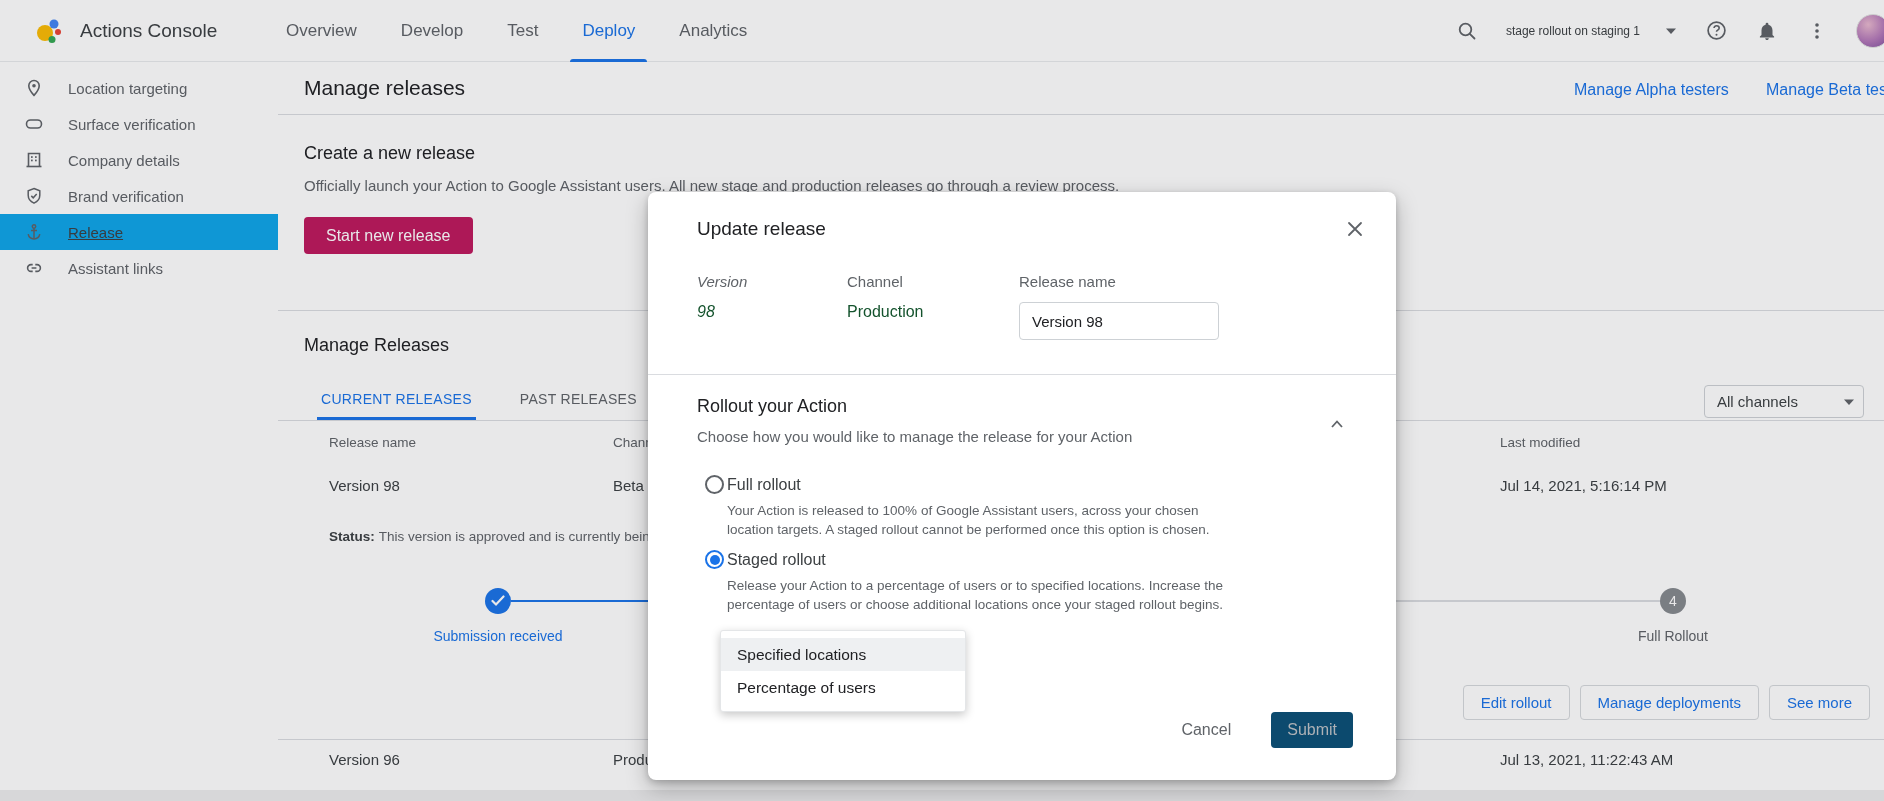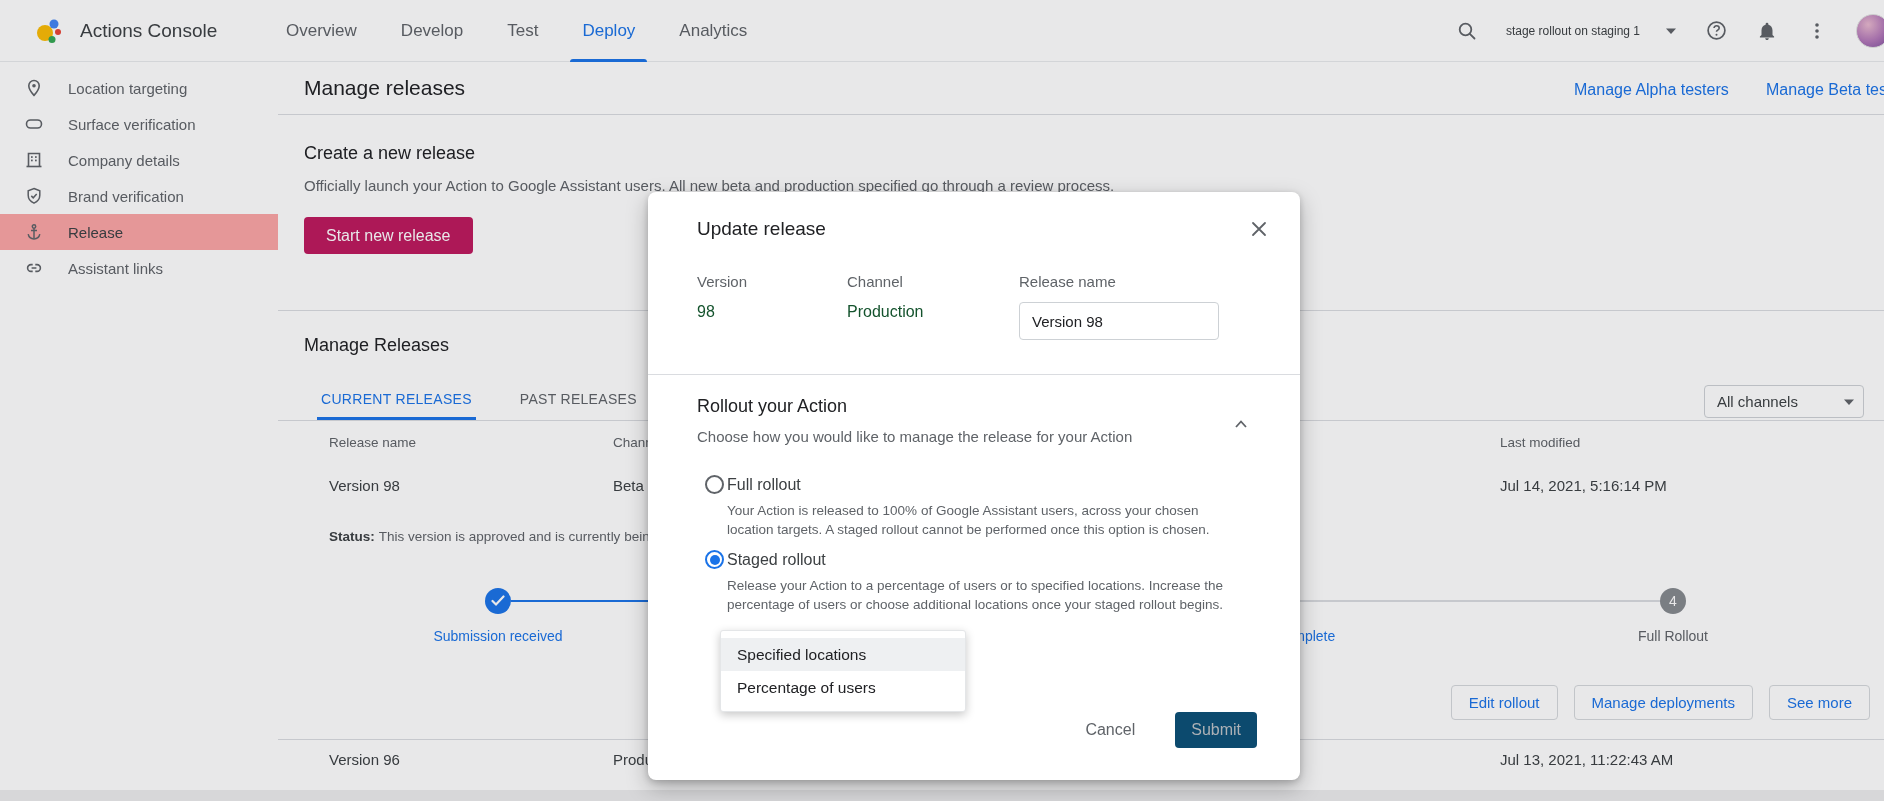--- a/index.html
+++ b/index.html
@@ -33,21 +33,21 @@
   .project-selector { display: flex; align-items: center; gap: 25px; font-size: 12px; color: #3c4043; cursor: pointer; white-space: nowrap; }
   .avatar {
     width: 34px; height: 34px; border-radius: 50%; margin-right: -6px; cursor: pointer;
     background: radial-gradient(circle at 35% 30%, #e9b9cf, #b277b8 55%, #7d4f9e);
     border: 1px solid #e0e0e0; flex: none;
   }
 
   
   .sidebar { position: absolute; top: 62px; left: 0; width: 278px; bottom: 0; background: #fff; padding-top: 8px; }
   .side-item { height: 36px; display: flex; align-items: center; gap: 24px; padding-left: 24px; font-size: 15px; color: #5f6368; cursor: pointer; }
-  .side-item.selected { background: #fca5a5; color: #3c4043; }
+  .side-item.selected { background: #0ea5e9; color: #3c4043; text-decoration: underline; }
 
   
   .main { position: absolute; top: 62px; left: 278px; right: 0; bottom: 0; background: #fff; }
   .page-head { position: relative; height: 53px; border-bottom: 1px solid #dadce0; }
   .page-title { position: absolute; left: 26px; top: 14px; font-size: 21px; color: #202124; font-weight: 400; }
   .head-link { position: absolute; top: 19px; font-size: 16px; color: #1a73e8; white-space: nowrap; cursor: pointer; }
   .link-alpha { left: 1296px; }
   .link-beta { left: 1488px; }
 
   .create-section { position: relative; height: 196px; border-bottom: 1px solid #dadce0; }
@@ -94,43 +94,43 @@
   }
   .step-done { background: #1a73e8; }
   .step-pending { background: #85898e; color: #fff; font-size: 14px; }
   .step-line { position: absolute; top: 12px; height: 2px; }
   .line-done { background: #1a73e8; }
   .line-pending { background: #dadce0; }
   .step-label { position: absolute; top: 40px; transform: translateX(-50%); font-size: 14px; white-space: nowrap; }
   .label-done { color: #1a73e8; }
   .label-pending { color: #5f6368; }
 
-  .actions-row { position: absolute; top: 374px; right: 14px; display: flex; gap: 16px; }
+  .actions-row { position: absolute; top: 374px; right: 14px; display: flex; gap: 10px; }
   .outline-btn {
     height: 35px; padding: 0 17px; border: 1px solid #d5d8dc; border-radius: 4px;
     background: #fff; color: #1a73e8; font-size: 15px; font-weight: 500;
     font-family: inherit; cursor: pointer; white-space: nowrap;
   }
   .row-divider { position: absolute; left: 0; right: 0; border-top: 1px solid #dadce0; }
   .div-a { top: 428px; }
   .div-b { top: 484px; }
   .bottom-strip { position: absolute; left: 0; right: 0; bottom: 0; height: 11px; background: #ededee; z-index: 5; }
 
   
   .scrim { position: absolute; inset: 0; background: rgba(32,33,36,0.10); z-index: 50; }
   .modal {
-    position: absolute; left: 648px; top: 192px; width: 652px; height: 588px;
+    position: absolute; left: 648px; top: 192px; width: 748px; height: 588px;
     background: #fff; border-radius: 8px; z-index: 100;
     box-shadow: 0 8px 22px rgba(0,0,0,0.26), 0 2px 6px rgba(0,0,0,0.18);
   }
   .modal-title { position: absolute; left: 49px; top: 26px; font-size: 19px; font-weight: 500; color: #202124; }
   .modal-close { position: absolute; right: 30px; top: 26px; cursor: pointer; }
   .field-label { position: absolute; top: 81px; font-size: 15px; color: #5f6368; }
   .field-value { position: absolute; top: 111px; font-size: 16px; color: #14532d; }
-  .fl-version, .fv-version { left: 49px; }
+  .fl-version, .fv-version { left: 49px; font-style: italic; }
   .fl-channel, .fv-channel { left: 199px; }
   .fl-name { left: 371px; }
   .modal-input {
     position: absolute; left: 371px; top: 110px; width: 200px; height: 38px;
     border: 1px solid #cdd1d5; border-radius: 4px; padding: 0 12px;
     font-size: 15px; color: #202124; font-family: inherit;
   }
   .modal-divider { position: absolute; left: 0; right: 0; top: 182px; border-top: 1px solid #dadce0; }
   .rollout-title { position: absolute; left: 49px; top: 204px; font-size: 18px; font-weight: 500; color: #202124; }
   .rollout-subtitle { position: absolute; left: 49px; top: 236px; font-size: 15px; color: #5f6368; }
@@ -288,21 +288,21 @@
 <main class="main">
 
   <div class="page-head">
     <div class="page-title">Manage releases</div>
     <span class="head-link link-alpha">Manage Alpha testers</span>
     <span class="head-link link-beta">Manage Beta testers</span>
   </div>
 
   <section class="create-section">
     <div class="create-title">Create a new release</div>
-    <div class="create-desc">Officially launch your Action to Google Assistant users. All new beta and production specified go through a review process.</div>
+    <div class="create-desc">Officially launch your Action to Google Assistant users. All new stage and production releases go through a review process.</div>
     <button class="primary-btn">Start new release</button>
   </section>
 
   <section class="manage-section">
     <div class="manage-title">Manage Releases</div>
 
     <div class="tabs-row">
       <div class="rel-tab active">CURRENT RELEASES</div>
       <div class="rel-tab">PAST RELEASES</div>
     </div>

